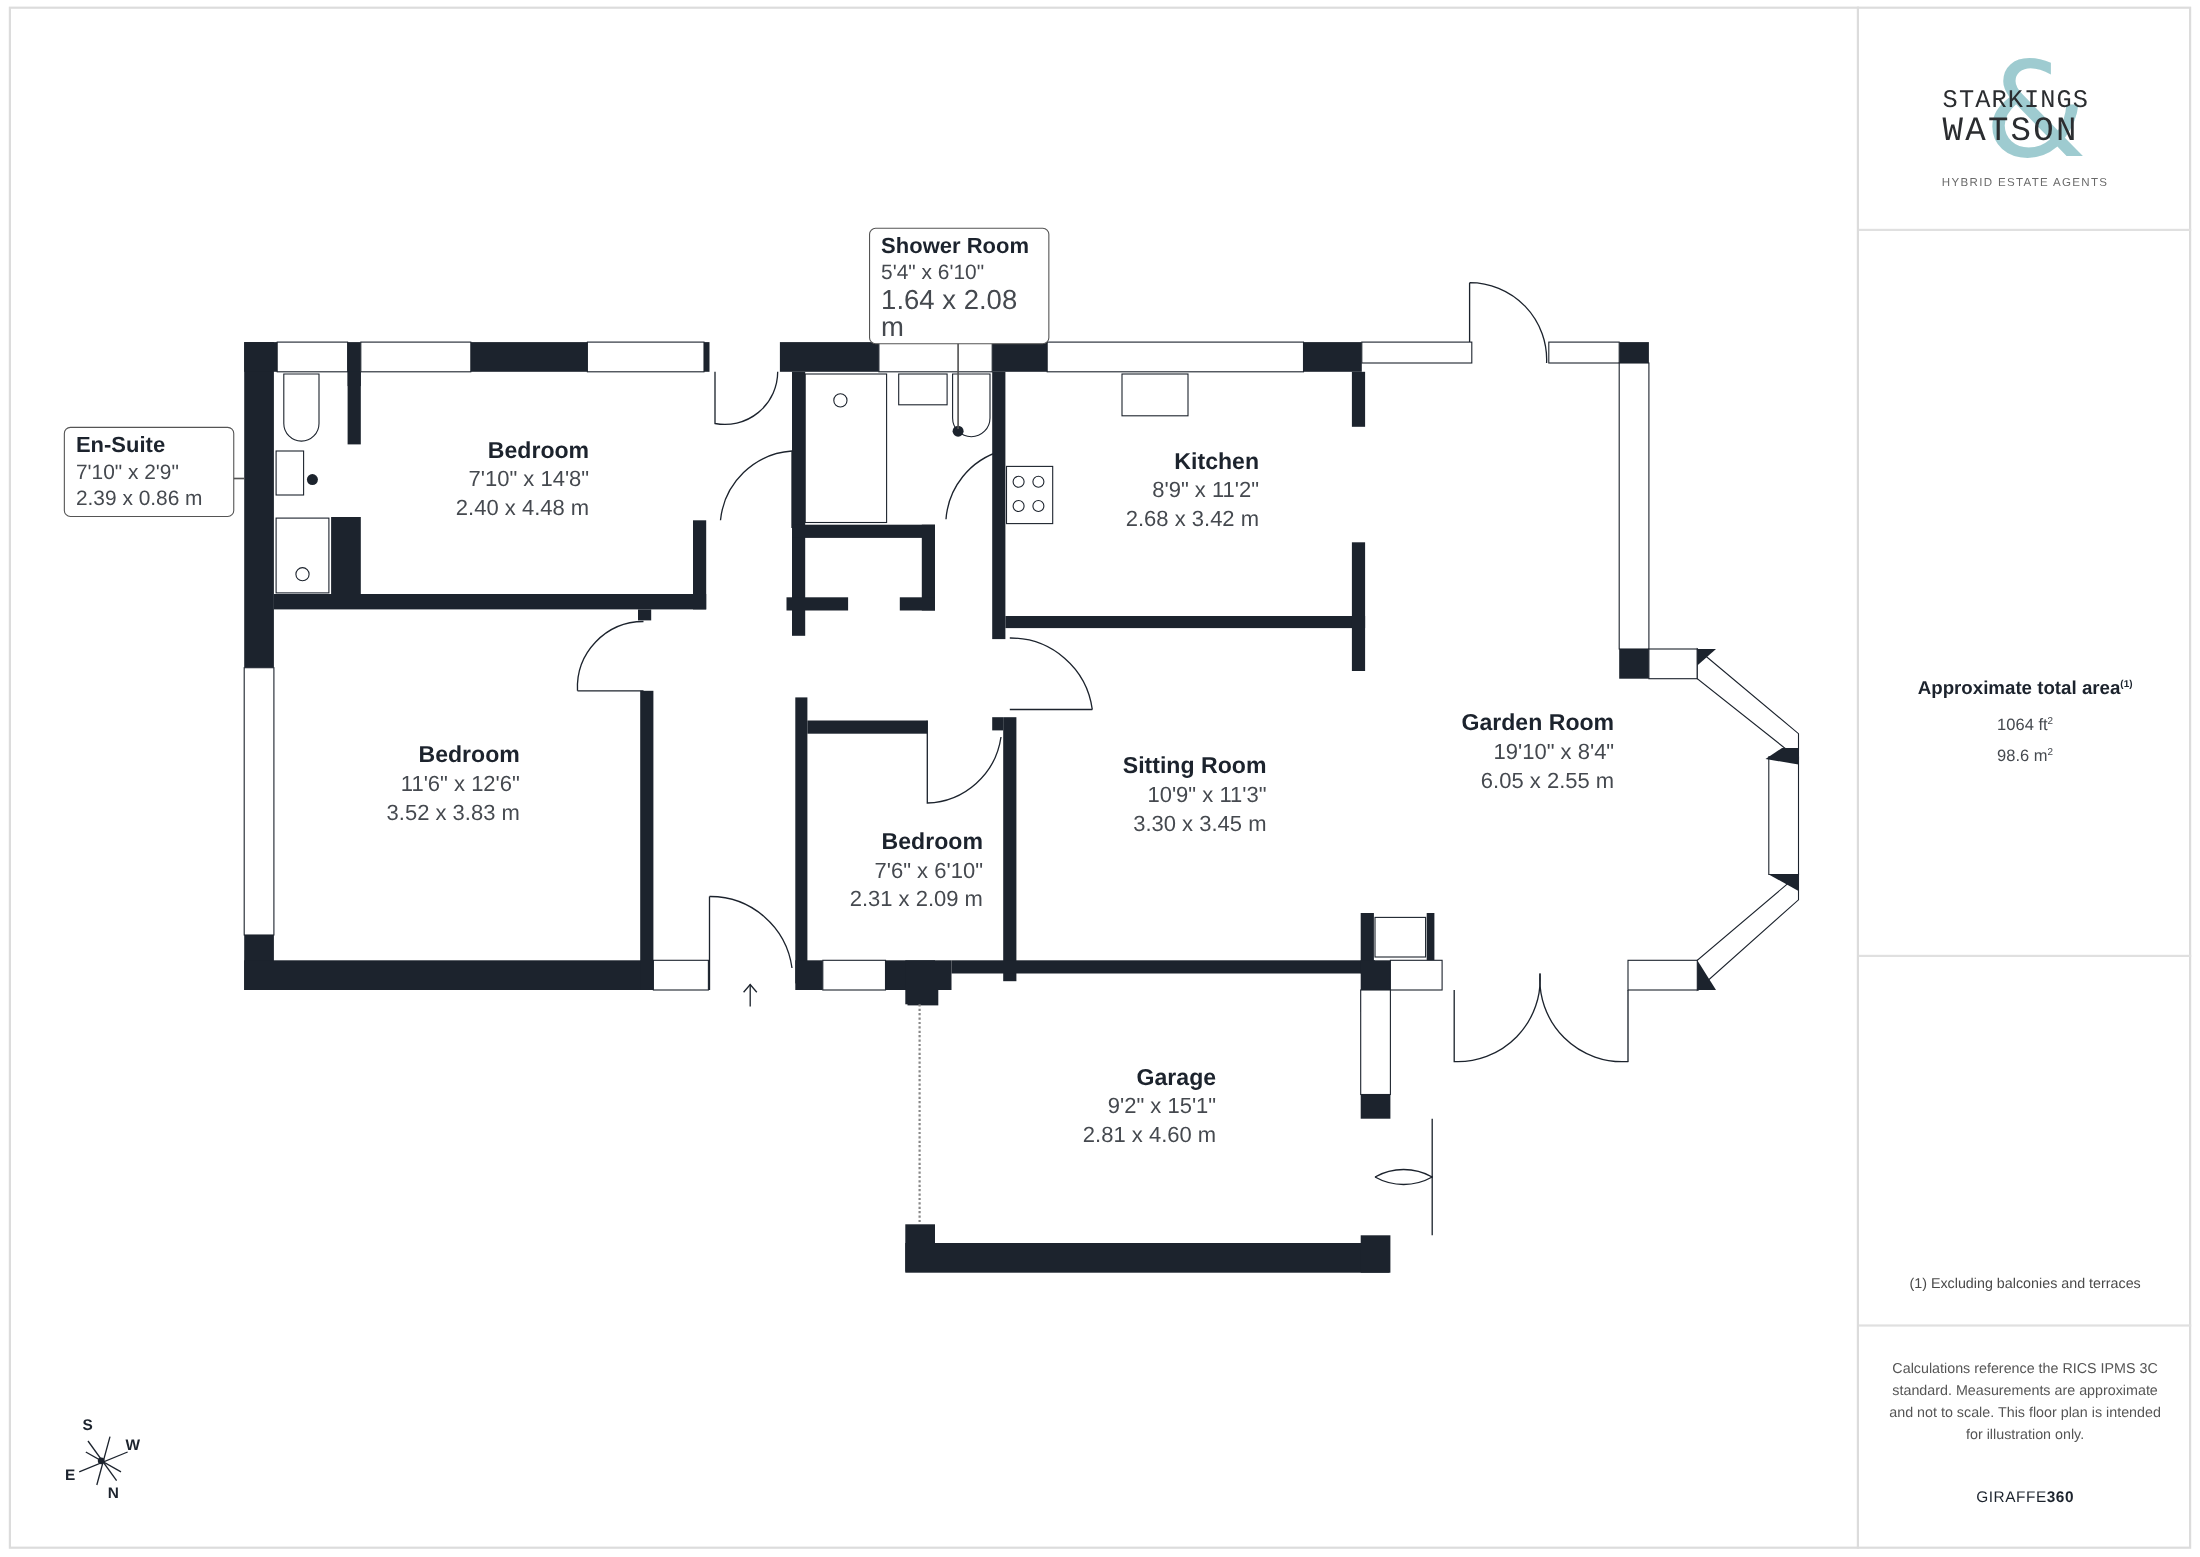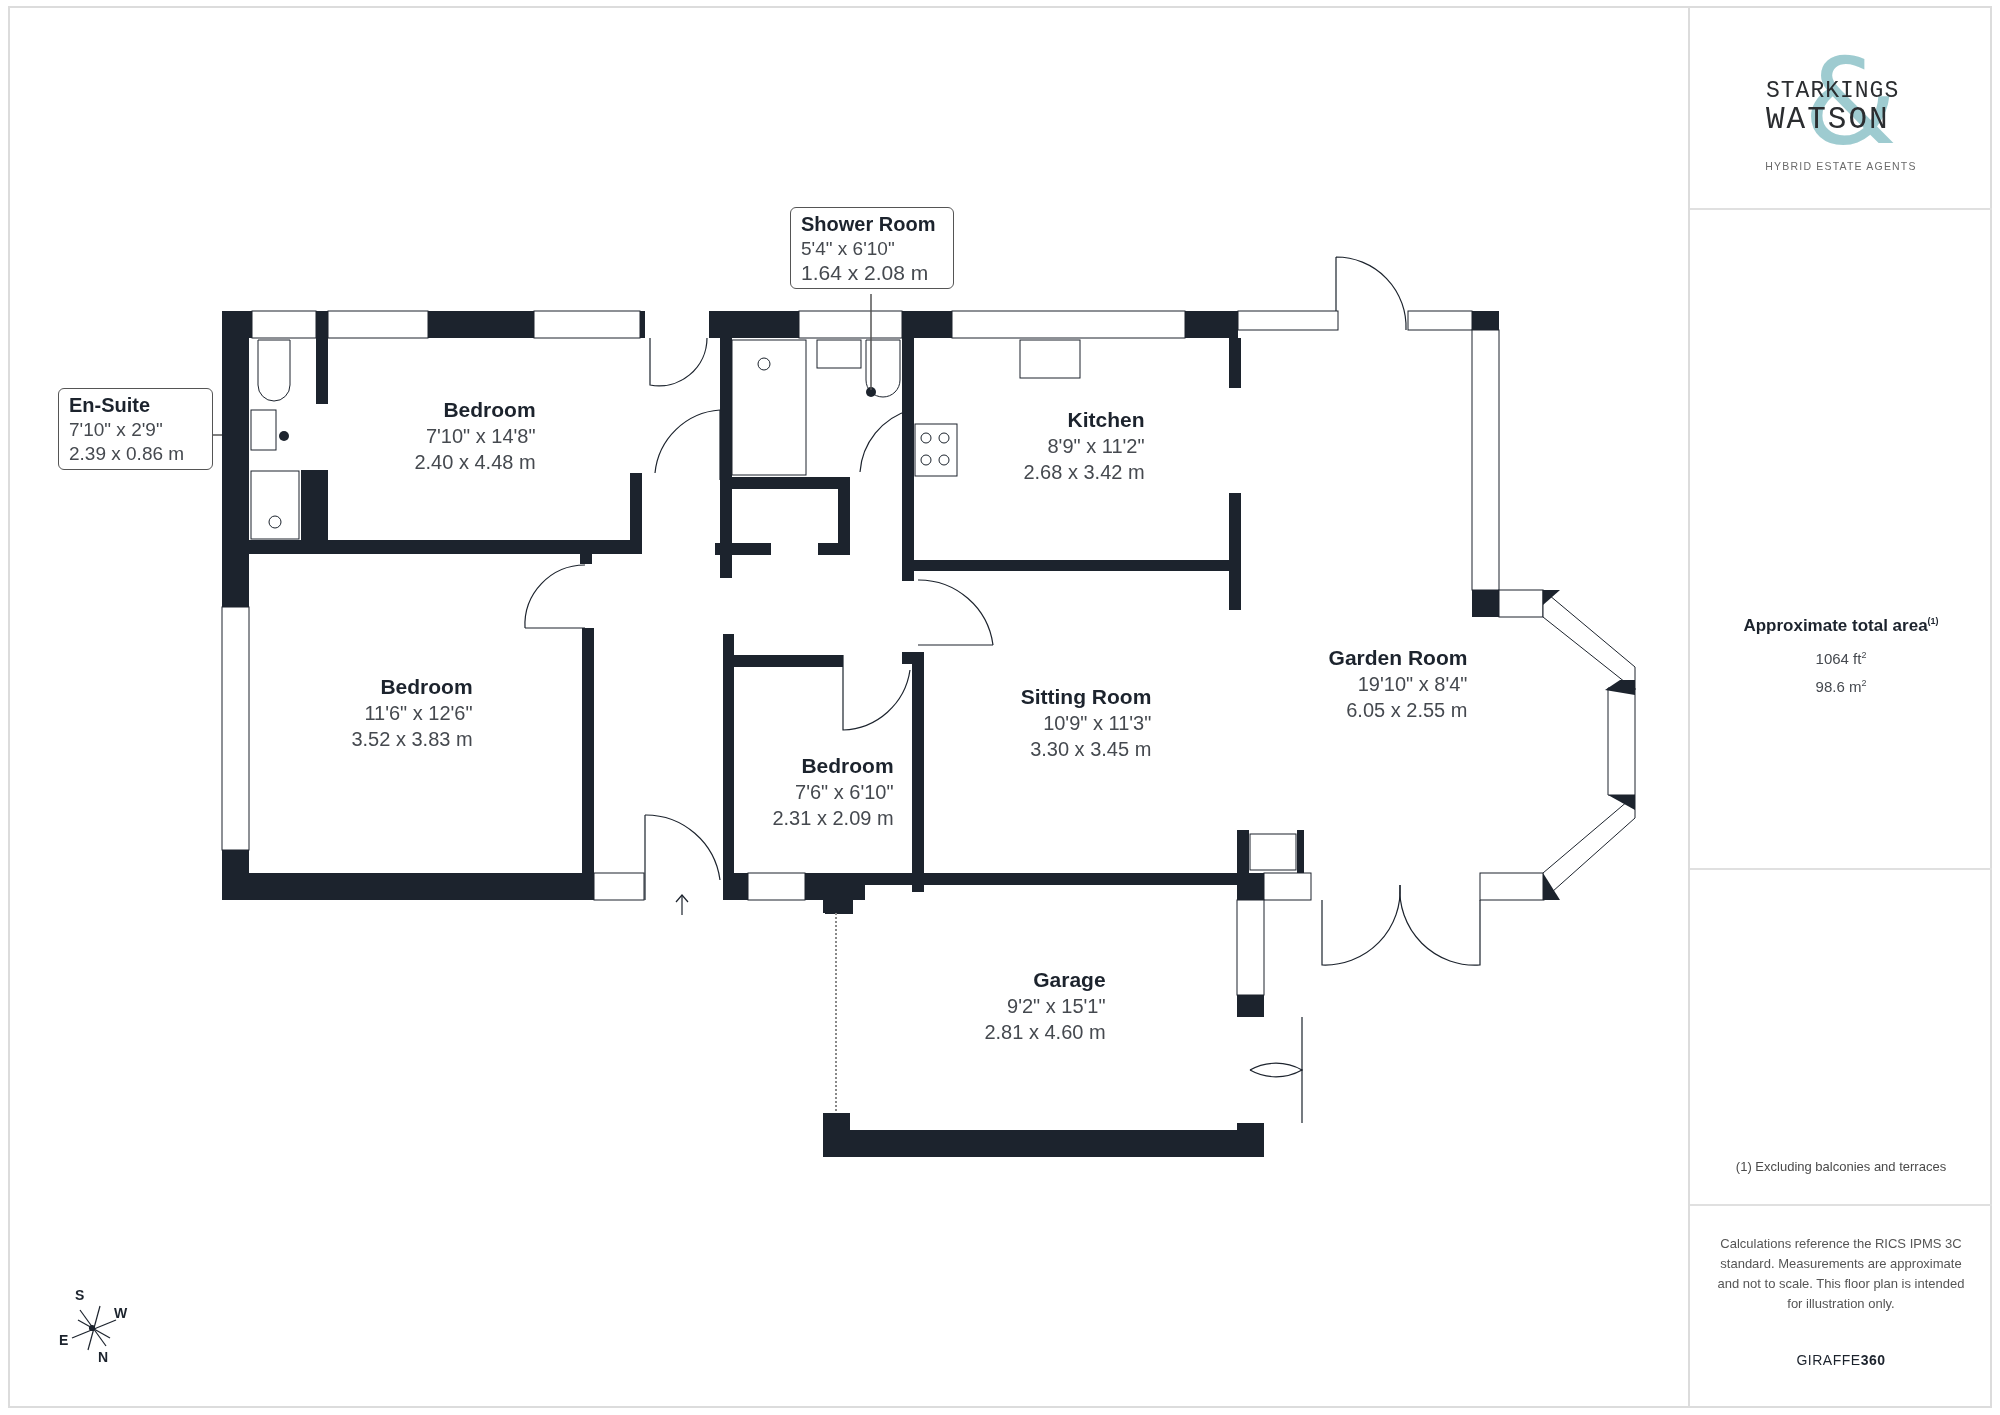--- a/index.html
+++ b/index.html
@@ -217,21 +217,21 @@
   
   <div class="callout" style="left:58px;top:388px;width:155px;">
     <div class="name" style="font-weight:bold;font-size:20px;line-height:26px;">En-Suite</div>
     <div style="font-size:19px;color:#45494f;line-height:24px;">7'10" x 2'9"</div>
     <div style="font-size:19px;color:#45494f;line-height:24px;">2.39 x 0.86 m</div>
   </div>
 
   <div class="callout" style="left:790px;top:207px;width:164px;">
     <div style="font-weight:bold;font-size:20px;line-height:26px;">Shower Room</div>
     <div style="font-size:19px;color:#45494f;line-height:24px;">5'4" x 6'10"</div>
-    <div style="font-size:21px;color:#45494f;line-height:24px;">1.64 x 2.08 m</div>
+    <div style="font-size:25px;color:#45494f;line-height:24px;">1.64 x 2.08 m</div>
   </div>
 
   
   <div class="room-label" style="left:475px;top:397px;">
     <div class="name">Bedroom</div>
     <div class="dim">7'10" x 14'8"</div>
     <div class="dim">2.40 x 4.48 m</div>
   </div>
 
   <div class="room-label" style="left:1084px;top:407px;">

